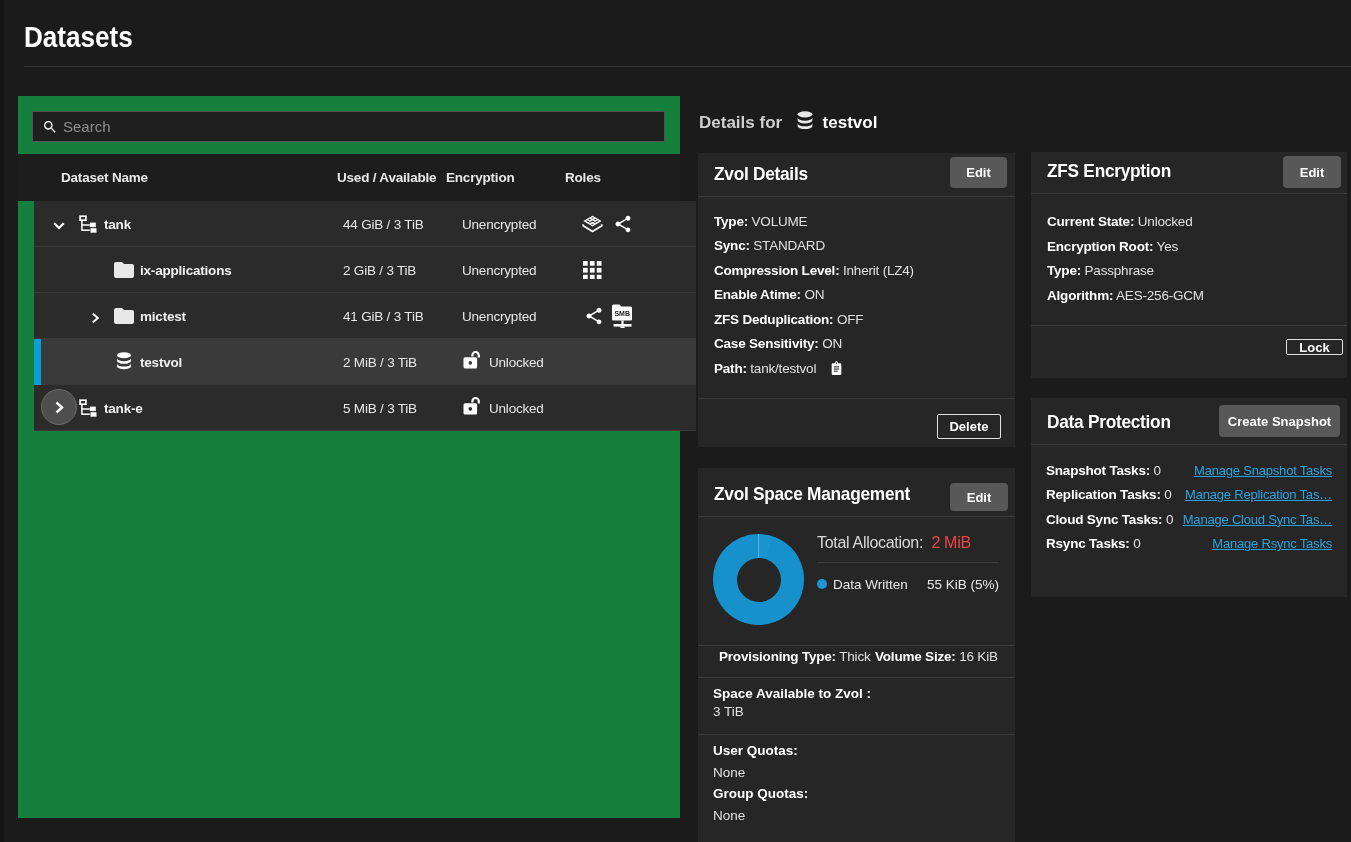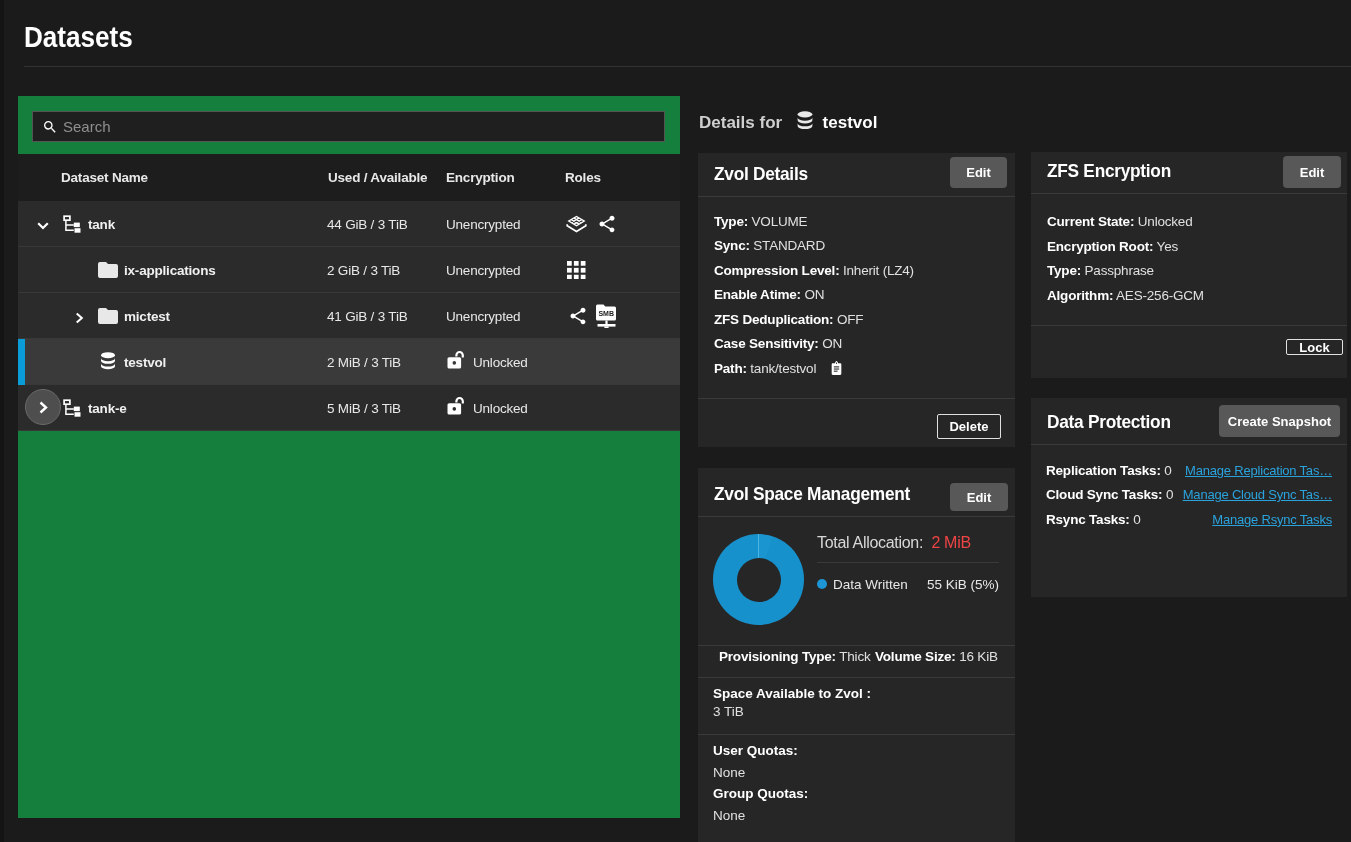--- a/index.html
+++ b/index.html
@@ -7,21 +7,21 @@
 .abs { position:absolute; }
 #sliver { left:0; top:0; width:4px; height:842px; background:#141414; }
 #title { left:24px; top:21px; font-size:29px; font-weight:bold; color:#fff; transform:scaleX(0.9); transform-origin:0 0; }
 #titlehr { left:24px; top:65.5px; width:1327px; height:1px; background:#333; }
 
 #panel { left:18px; top:96px; width:662px; height:722px; background:#15803d; }
 #search { left:14px; top:15px; width:633px; height:31px; background:#1f1f1f; border:1px solid #545454; color:#8f8f8f; font-size:15px; }
 #search .ph { position:absolute; left:30px; top:6px; }
 #thead { left:0; top:58px; width:662px; height:47px; background:#1d1d1d; }
 #thead span { position:absolute; top:16px; font-size:13.5px; font-weight:bold; color:#e8e8e8; letter-spacing:-0.2px; }
-.rows { left:0; top:105px; width:662px; }
+.rows { left:0; top:105px; width:662px;padding-left:16px; }
 .row { position:relative; width:662px; height:46px; background:#2b2b2b; border-bottom:1px solid #383838; }
 .row.sel { background:#3a3a3a; }
 .selbar { position:absolute; left:0; top:0; width:7px; height:46px; background:#0b9dd8; }
 .row .name { position:absolute; top:16px; font-size:13.5px; font-weight:bold; color:#f0f0f0; letter-spacing:-0.2px; }
 .row .used { position:absolute; left:309px; top:16px; font-size:13.5px; color:#e8e8e8; letter-spacing:-0.2px; }
 .row .enc { position:absolute; left:428px; top:16px; font-size:13.5px; color:#e8e8e8; letter-spacing:-0.2px; }
 .icon { position:absolute; }
 
 #dethead { left:699px; top:108px; font-size:17px; font-weight:bold; color:#cfcfcf; }
 #dethead b { color:#fff; }
@@ -54,21 +54,21 @@
 
 <div class="abs" id="panel">
   <div class="abs" id="search">
     <svg class="icon" style="left:9px;top:7px" width="16" height="16" viewBox="0 0 24 24">
         <path fill="#fff" d="M15.5 14h-.79l-.28-.27A6.47 6.47 0 0 0 16 9.5 6.5 6.5 0 1 0 9.5 16c1.61 0 3.09-.59 4.23-1.57l.27.28v.79l5 4.99L20.49 19l-4.99-5zm-6 0C7.01 14 5 11.99 5 9.5S7.01 5 9.5 5 14 7.01 14 9.5 11.99 14 9.5 14z"></path>
       </svg>
     <span class="ph">Search</span>
   </div>
   <div class="abs" id="thead">
     <span style="left:43px">Dataset Name</span>
-    <span style="left:310px">Used / Available</span>
+    <span style="left:319px">Used / Available</span>
     <span style="left:428px">Encryption</span>
     <span style="left:547px">Roles</span>
   </div>
   <div class="abs rows">
     <div class="row" id="r1">
       <svg class="icon" style="left:19px;top:21px" width="12" height="8" viewBox="0 0 12 8">
           <path d="M1.2 1.2 L6 6 L10.8 1.2" stroke="#fff" stroke-width="2.2" fill="none"></path>
         </svg>
       <svg class="icon tree" style="left:45px;top:14px" width="19" height="19" viewBox="0 0 19 19">
         <rect x="1.1" y="1.2" width="5.8" height="4.0" fill="none" stroke="#fff" stroke-width="1.7"></rect>
@@ -220,20 +220,24 @@
   <button class="btn outline" style="right:4px;top:187px;width:57px;height:16px">Lock</button>
 </div>
 
 <div class="card" id="cardC">
   <div class="hdr" style="height:47px">
       <span class="t" style="top:13px">Data Protection</span>
       <button class="btn" style="right:7px;top:7px;width:121px;height:32px">Create Snapshot</button>
     </div>
   <div style="position:absolute;left:15px;top:61px;width:286px">
     <div class="dprow">
+        <span class="kv"><b>Snapshot Tasks:</b> 0</span>
+        <a class="mng">Manage Snapshot Tasks</a>
+      </div>
+    <div class="dprow">
         <span class="kv"><b>Replication Tasks:</b> 0</span>
         <a class="mng">Manage Replication Tas…</a>
       </div>
     <div class="dprow">
         <span class="kv"><b>Cloud Sync Tasks:</b> 0</span>
         <a class="mng">Manage Cloud Sync Tas…</a>
       </div>
     <div class="dprow">
         <span class="kv"><b>Rsync Tasks:</b> 0</span>
         <a class="mng">Manage Rsync Tasks</a>

